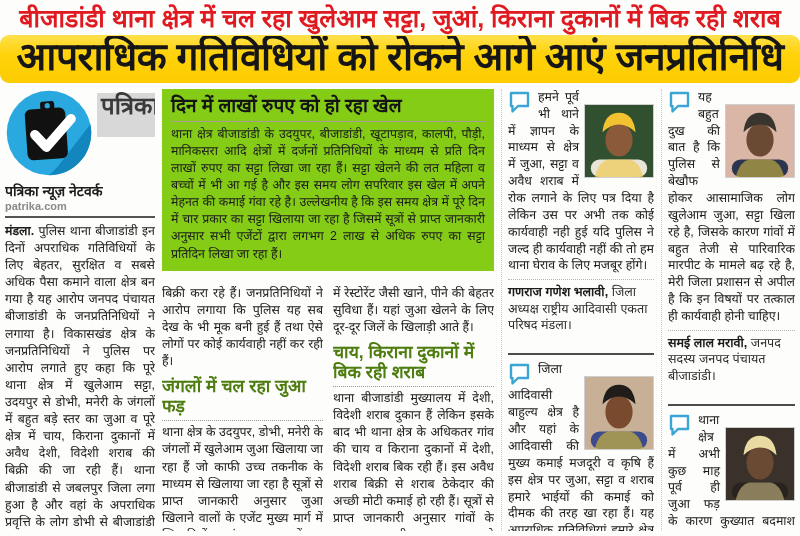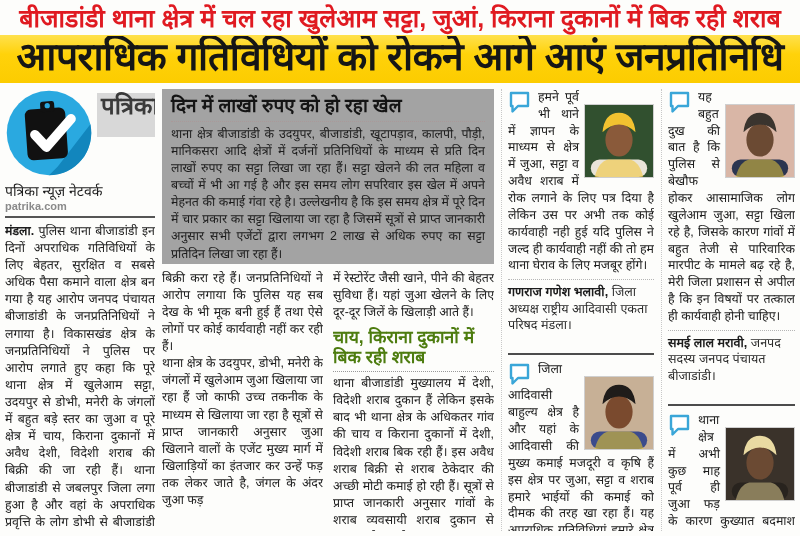--- a/index.html
+++ b/index.html
@@ -2,21 +2,21 @@
 <html><head>
 <meta charset="utf-8">
 <style>
   * { margin:0; padding:0; box-sizing:border-box; }
   html,body { width:800px; height:536px; background:#fdfdfb; overflow:hidden;
               font-family:"Liberation Sans","DejaVu Sans",sans-serif; color:#1c1c1c; }
 
   
   .kicker { color:#e01a21; font-weight:bold; font-size:25px; line-height:1.15;
             text-align:center; padding:4px 6px 2px; white-space:nowrap; overflow:hidden; }
-  .banner { background:linear-gradient(#ffe14d,#ffd20a 40%,#fccc00); text-align:center; padding:1px 0 5px; }
+  .banner { background:linear-gradient(#ffe14d,#ffd20a 40%,#fccc00); text-align:center; padding:1px 0 5px;border-radius:9px; }
   .banner h1 { font-size:39px; font-weight:bold; color:#161616; line-height:1.08;
                letter-spacing:-0.5px; white-space:nowrap; overflow:hidden; }
 
   
   .content { display:flex; gap:7px; padding:6px 5px 0; height:448px; overflow:hidden; }
   .col { overflow:hidden; }
   .col1 { flex:0 0 150px; }
   .midgroup { flex:0 0 332px; }
   .col4 { flex:0 0 153px; border-left:1px dotted #c8c8c8; padding-left:6px; }
   .col5 { flex:1; border-left:1px dotted #c8c8c8; padding-left:6px; }
@@ -26,25 +26,25 @@
 
   
   .brand { border-bottom:2px solid #555; padding-bottom:4px; margin-bottom:5px; }
   .logo-row { display:flex; align-items:flex-start; gap:4px; }
   .logo-badge { width:88px; height:88px; flex:0 0 88px; }
   .logo-words { flex:1; display:flex; gap:3px; margin-top:4px; }
   .logo-title { background:#d8d8d8; color:#3a3a3a; font-weight:bold; font-size:24px;
                 text-align:right; padding:0 4px 2px; line-height:1.1; }
   .logo-sub   { background:#d8d8d8; color:#2b2b2b; font-weight:normal; font-size:17px;
                 text-align:center; padding:2px 4px 3px; line-height:1.15; white-space:pre-line; }
-  .network { font-weight:normal; font-size:14px; margin-top:4px; }
+  .network { font-weight:bold; font-size:14px; margin-top:4px; }
   .site { font-size:11px; color:#8a8a8a; font-weight:bold; }
 
   
-  .infobox { background:#a3a3a3; padding:7px 9px 1px; margin-bottom:6px; }
+  .infobox { background:#84cc16; padding:7px 9px 8px; margin-bottom:14px; }
   .infobox h2 { font-size:19px; font-weight:bold; color:#141414; line-height:1.1;
                 border-bottom:1px dotted #a99; padding-bottom:4px; margin-bottom:4px; }
   .infobox p { font-size:12.4px; line-height:1.38; text-align:justify; }
 
   .midcols { display:flex; gap:10px; }
   .midcols .mcol { flex:1; overflow:hidden; }
   h3.subhead { font-size:17.5px; font-weight:bold; color:#4d7c0f; line-height:1.12;
                margin:7px 0 3px; border-bottom:1px dotted #999; padding-bottom:4px; }
 
   
@@ -97,20 +97,21 @@
   </div>
 
   <div class="midgroup">
     <div class="infobox">
       <h2>दिन में लाखों रुपए को हो रहा खेल</h2>
       <p>थाना क्षेत्र बीजाडांडी के उदयुपर, बीजाडांडी, खूटापड़ाव, कालपी, पौड़ी, मानिकसरा आदि क्षेत्रों में दर्जनों प्रतिनिधियों के माध्यम से प्रति दिन लाखों रुपए का सट्टा लिखा जा रहा हैं। सट्टा खेलने की लत महिला व बच्चों में भी आ गई है और इस समय लोग सपरिवार इस खेल में अपने मेहनत की कमाई गंवा रहे है। उल्लेखनीय है कि इस समय क्षेत्र में पूरे दिन में चार प्रकार का सट्टा खिलाया जा रहा है जिसमें सूत्रों से प्राप्त जानकारी अनुसार सभी एजेंटों द्वारा लगभग 2 लाख से अधिक रुपए का सट्टा प्रतिदिन लिखा जा रहा हैं।</p>
     </div>
     <div class="midcols">
       <div class="mcol">
         <p class="body">बिक्री करा रहे हैं। जनप्रतिनिधियों ने आरोप लगाया कि पुलिस यह सब देख के भी मूक बनी हुई हैं तथा ऐसे लोगों पर कोई कार्यवाही नहीं कर रही हैं।</p>
+        <h3 class="subhead">जंगलों में चल रहा जुआ फड़</h3>
         <p class="body">थाना क्षेत्र के उदयुपर, डोभी, मनेरी के जंगलों में खुलेआम जुआ खिलाया जा रहा हैं जो काफी उच्च तकनीक के माध्यम से खिलाया जा रहा है सूत्रों से प्राप्त जानकारी अनुसार जुआ खिलाने वालों के एजेंट मुख्य मार्ग में खिलाड़ियों का इंतजार कर उन्हें फड़ तक लेकर जाते है, जंगल के अंदर जुआ फड़</p>
       </div>
       <div class="mcol">
         <p class="body">में रेस्टोरेंट जैसी खाने, पीने की बेहतर सुविधा हैं। यहां जुआ खेलने के लिए दूर-दूर जिलें के खिलाड़ी आते हैं।</p>
         <h3 class="subhead">चाय, किराना दुकानों में बिक रही शराब</h3>
         <p class="body">थाना बीजाडांडी मुख्यालय में देशी, विदेशी शराब दुकान हैं लेकिन इसके बाद भी थाना क्षेत्र के अधिकतर गांव की चाय व किराना दुकानों में देशी, विदेशी शराब बिक रही हैं। इस अवैध शराब बिक्री से शराब ठेकेदार की अच्छी मोटी कमाई हो रही हैं। सूत्रों से प्राप्त जानकारी अनुसार गांवों के शराब व्यवसायी शराब दुकान से सुबह 7 से 9 बजे</p>
       </div>
     </div>
   </div>
 

